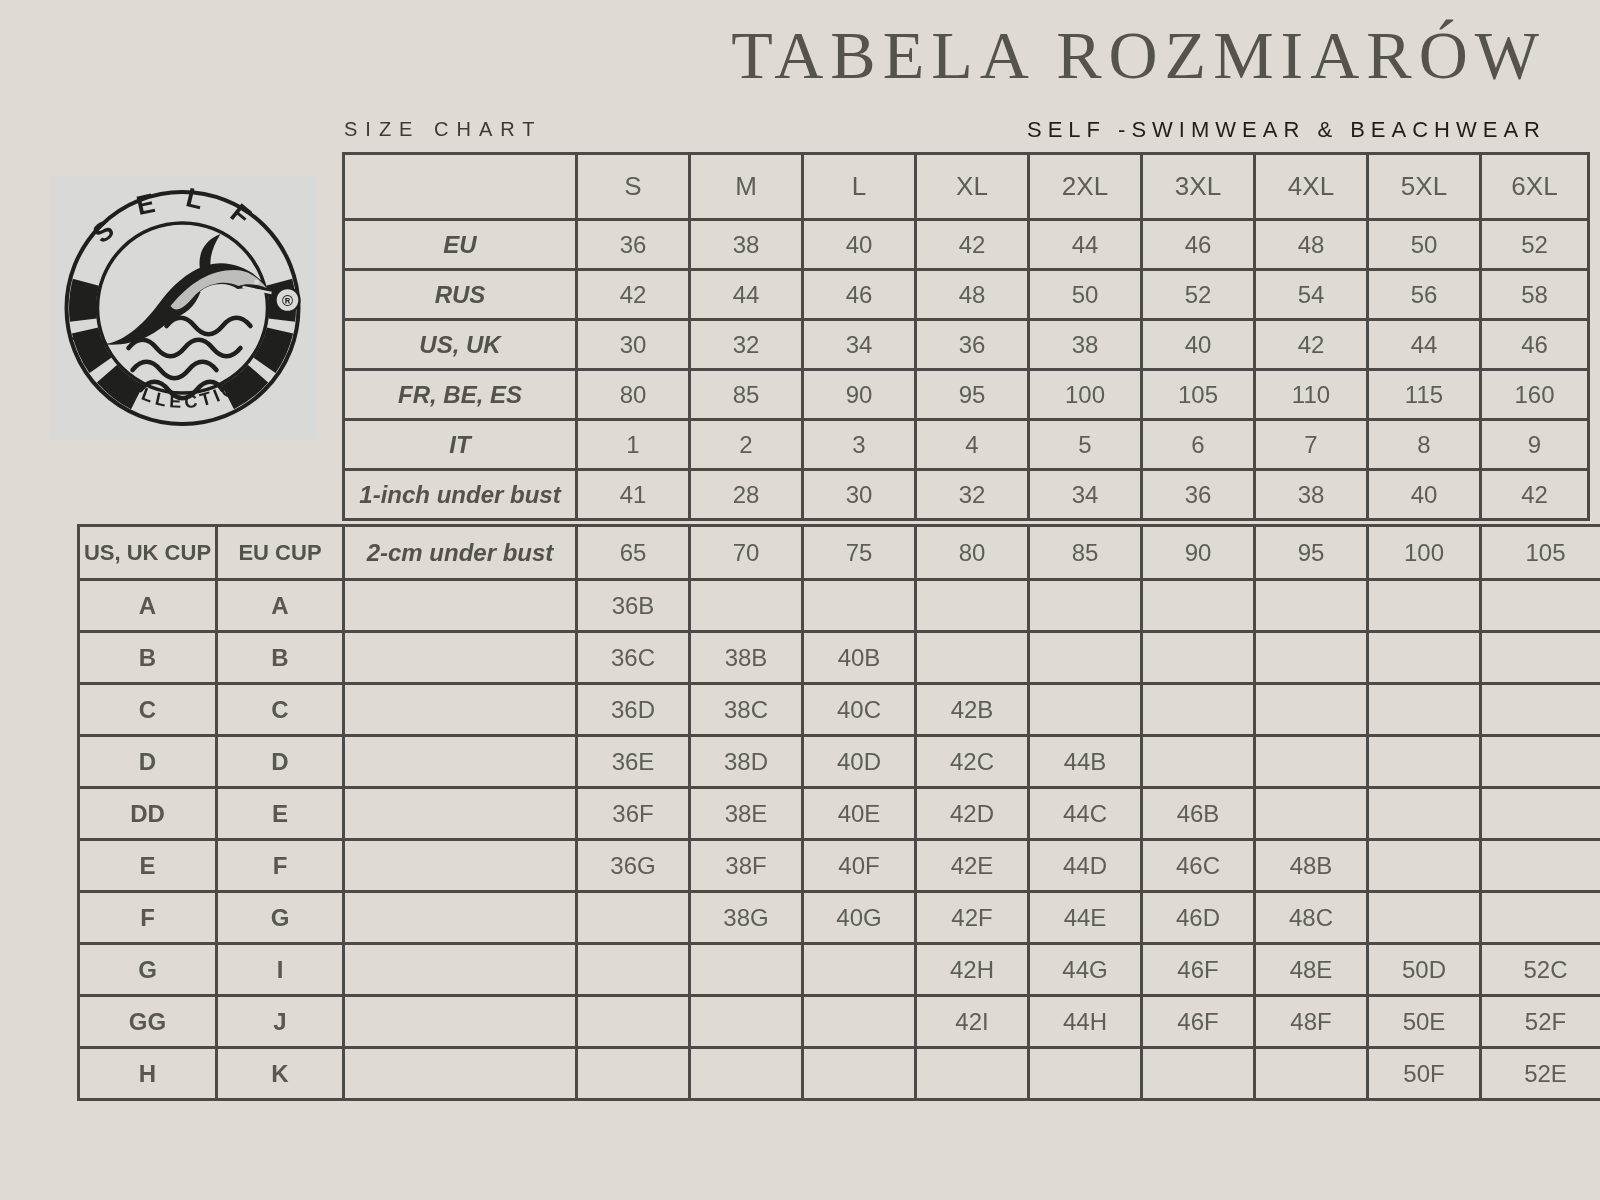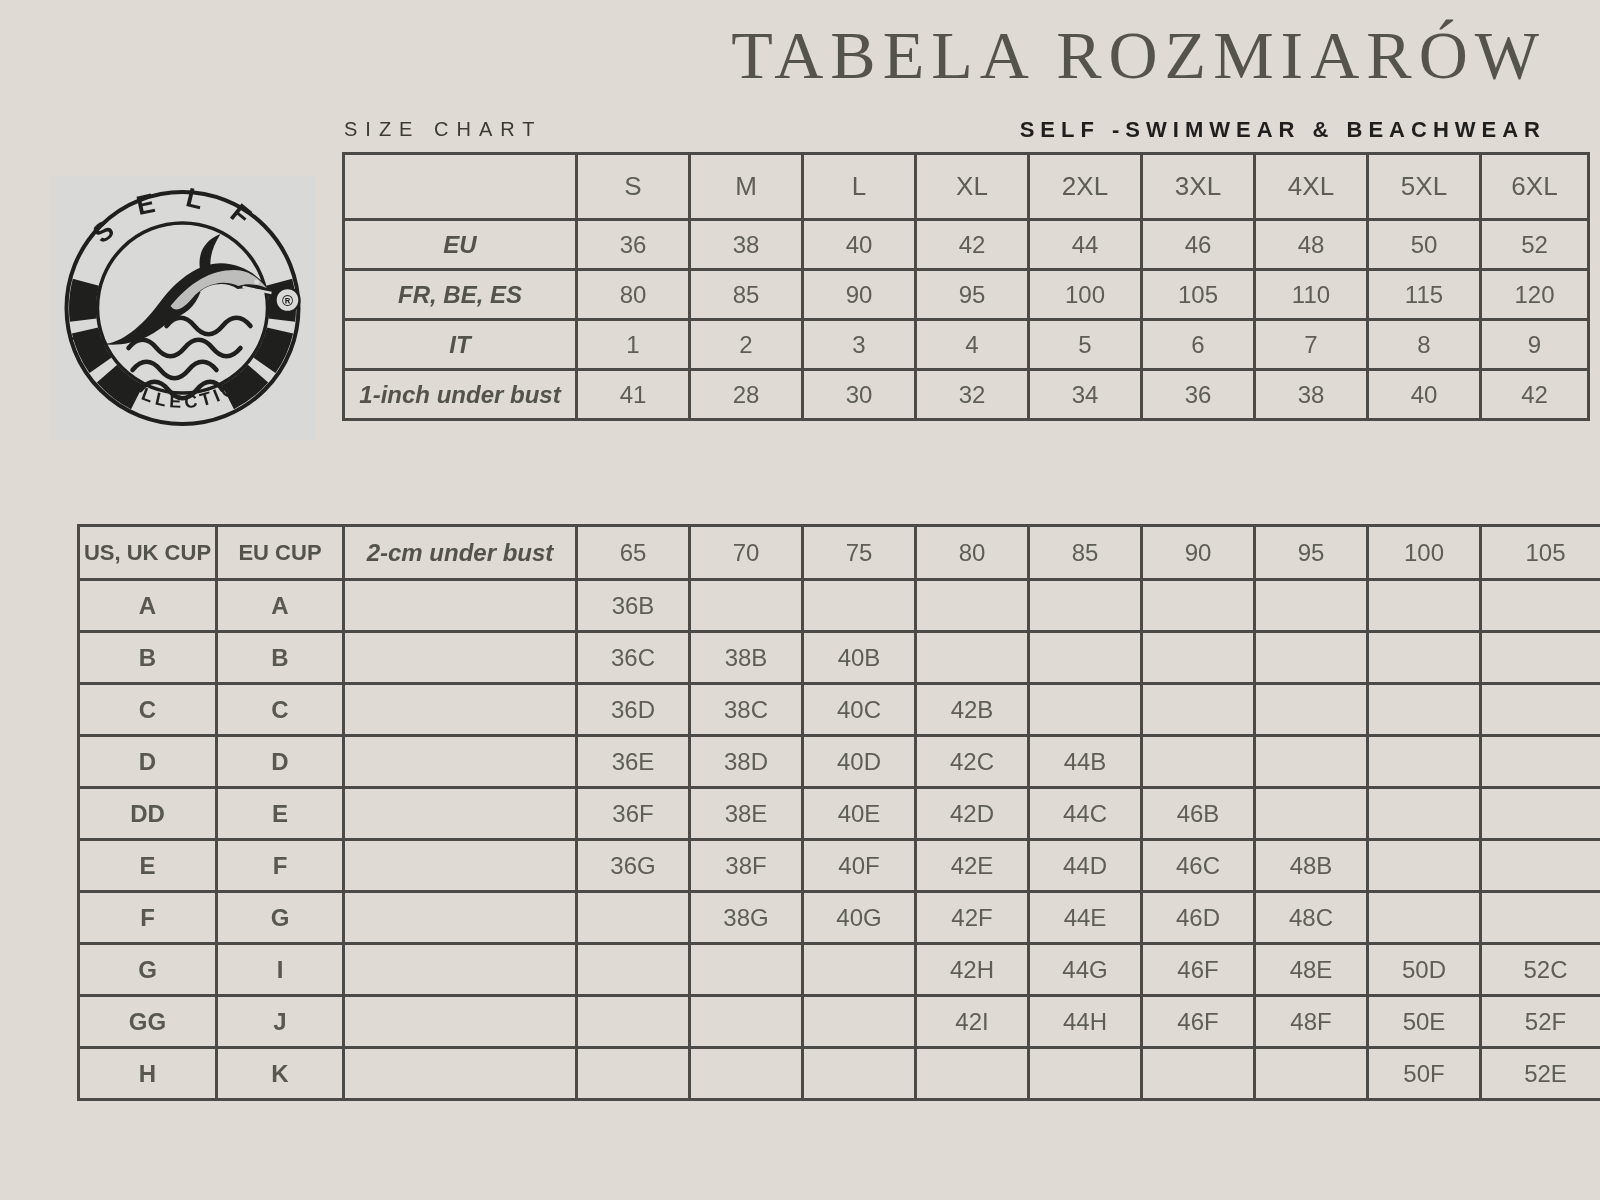--- a/index.html
+++ b/index.html
@@ -21,21 +21,21 @@
     font-weight:400;
     font-size:68px;
     letter-spacing:7px;
     color:#55534d;
     white-space:nowrap;
     margin:0;
   }
   .sub-title{
     margin-top:22px;
     font-size:22px;
-    font-weight:700;
+    font-weight:400;
     letter-spacing:6px;
     color:#201f1d;
     white-space:nowrap;
   }
   .size-chart-label{
     position:absolute;left:344px;top:118px;
     font-size:20px;font-weight:500;letter-spacing:8px;
     color:#3b3a36;
   }
 
@@ -162,30 +162,54 @@
           <td>38</td>
           <td>40</td>
           <td>42</td>
           <td>44</td>
           <td>46</td>
           <td>48</td>
           <td>50</td>
           <td>52</td>
         </tr>
         <tr>
+          <td class="row-label">RUS</td>
+          <td>42</td>
+          <td>44</td>
+          <td>46</td>
+          <td>48</td>
+          <td>50</td>
+          <td>52</td>
+          <td>54</td>
+          <td>56</td>
+          <td>58</td>
+        </tr>
+        <tr>
+          <td class="row-label">US, UK</td>
+          <td>30</td>
+          <td>32</td>
+          <td>34</td>
+          <td>36</td>
+          <td>38</td>
+          <td>40</td>
+          <td>42</td>
+          <td>44</td>
+          <td>46</td>
+        </tr>
+        <tr>
           <td class="row-label">FR, BE, ES</td>
           <td>80</td>
           <td>85</td>
           <td>90</td>
           <td>95</td>
           <td>100</td>
           <td>105</td>
           <td>110</td>
           <td>115</td>
-          <td>120</td>
+          <td>160</td>
         </tr>
         <tr>
           <td class="row-label">IT</td>
           <td>1</td>
           <td>2</td>
           <td>3</td>
           <td>4</td>
           <td>5</td>
           <td>6</td>
           <td>7</td>

